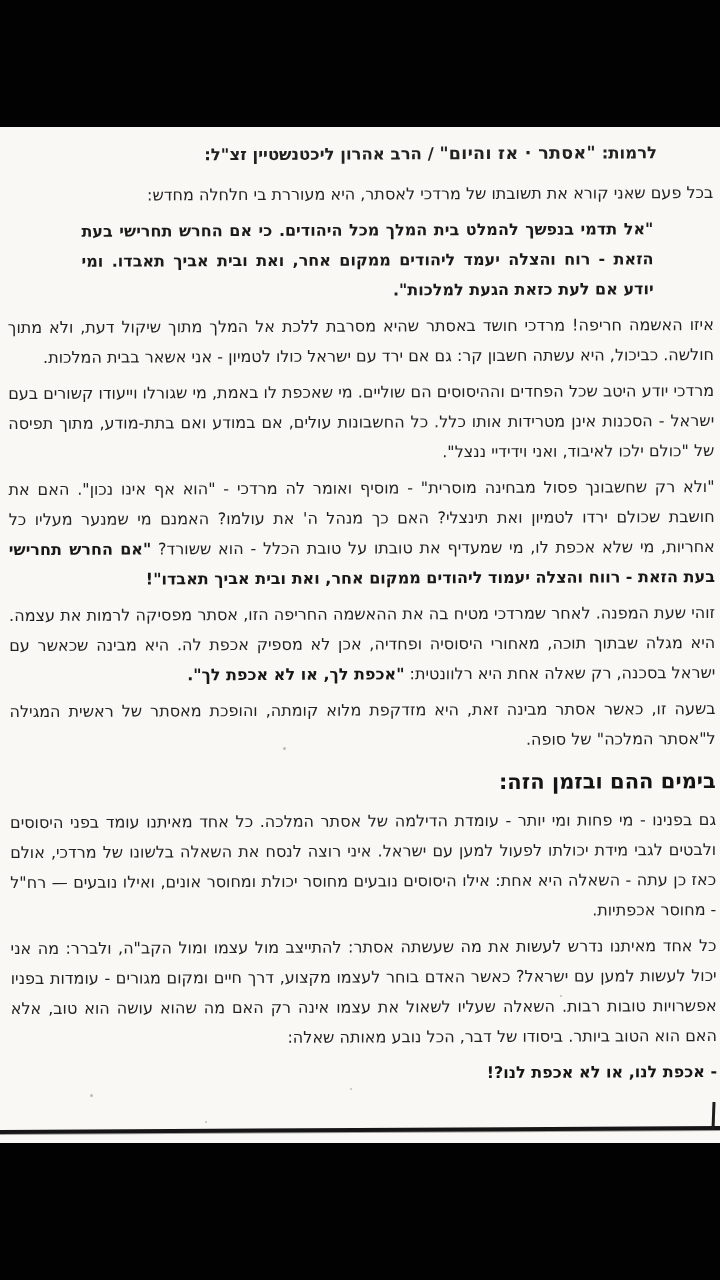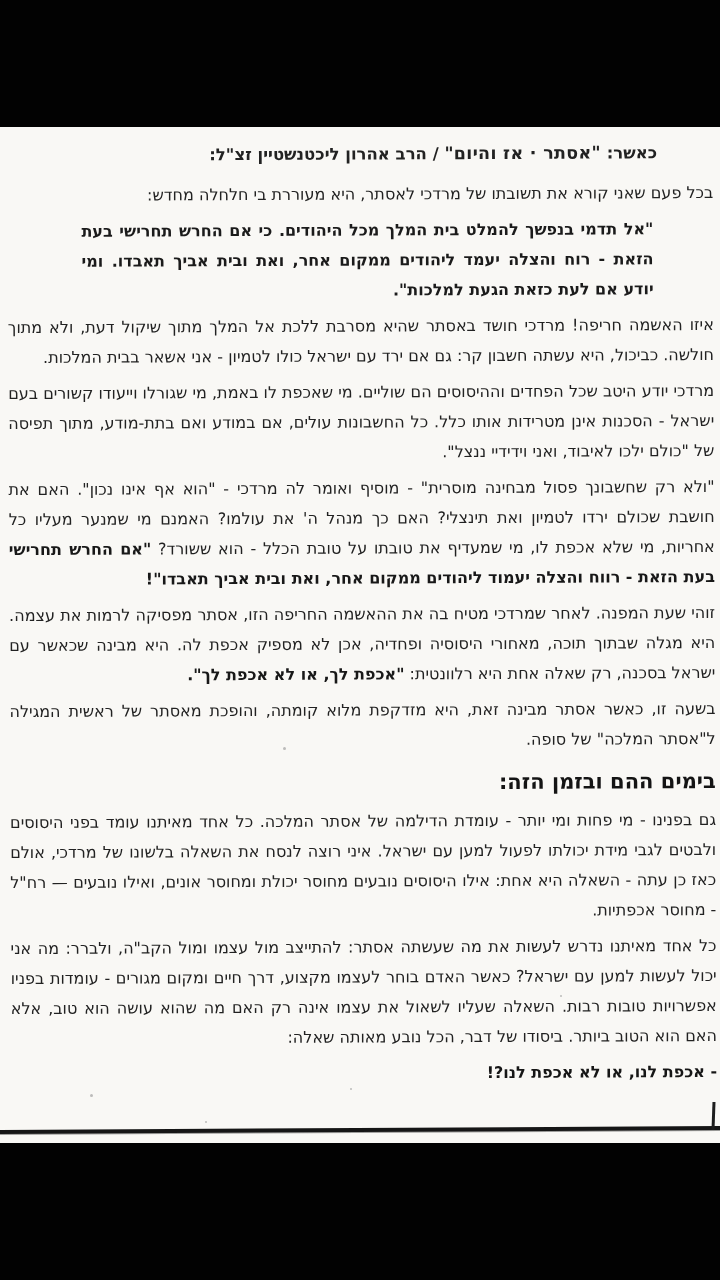--- a/index.html
+++ b/index.html
@@ -23,21 +23,21 @@
   .s4{left:205px;top:994px;width:2px;height:2px;}
   .s5{left:560px;top:868px;width:2px;height:2px;}
 </style>
 </head>
 <body>
 
 <div class="screen">
   <div class="page">
     <div class="content" lang="he">
 
-      <p class="doc-title"><span>כאשר: </span><span class="book">"אסתר&nbsp;·&nbsp;אז והיום"</span><span> / הרב אהרון ליכטנשטיין זצ"ל:</span></p>
+      <p class="doc-title"><span>לרמות: </span><span class="book">"אסתר&nbsp;·&nbsp;אז והיום"</span><span> / הרב אהרון ליכטנשטיין זצ"ל:</span></p>
 
       <p>בכל פעם שאני קורא את תשובתו של מרדכי לאסתר, היא מעוררת בי חלחלה מחדש:</p>
 
       <p class="quote-block">"אל תדמי בנפשך להמלט בית המלך מכל היהודים. כי אם החרש תחרישי בעת הזאת - רוח והצלה יעמד ליהודים ממקום אחר, ואת ובית אביך תאבדו. ומי יודע אם לעת כזאת הגעת למלכות".</p>
 
       <p>איזו האשמה חריפה! מרדכי חושד באסתר שהיא מסרבת ללכת אל המלך מתוך שיקול דעת, ולא מתוך חולשה. כביכול, היא עשתה חשבון קר: גם אם ירד עם ישראל כולו לטמיון - אני אשאר בבית המלכות.</p>
 
       <p>מרדכי יודע היטב שכל הפחדים וההיסוסים הם שוליים. מי שאכפת לו באמת, מי שגורלו וייעודו קשורים בעם ישראל - הסכנות אינן מטרידות אותו כלל. כל החשבונות עולים, אם במודע ואם בתת-מודע, מתוך תפיסה של "כולם ילכו לאיבוד, ואני וידידיי ננצל".</p>
 
       <p><span>"ולא רק שחשבונך פסול מבחינה מוסרית" - מוסיף ואומר לה מרדכי - "הוא אף אינו נכון". האם את חושבת שכולם ירדו לטמיון ואת תינצלי? האם כך מנהל ה' את עולמו? האמנם מי שמנער מעליו כל אחריות, מי שלא אכפת לו, מי שמעדיף את טובתו על טובת הכלל - הוא ששורד? </span><span class="inline-bold">"אם החרש תחרישי בעת הזאת - רווח והצלה יעמוד ליהודים ממקום אחר, ואת ובית אביך תאבדו"!</span></p>

